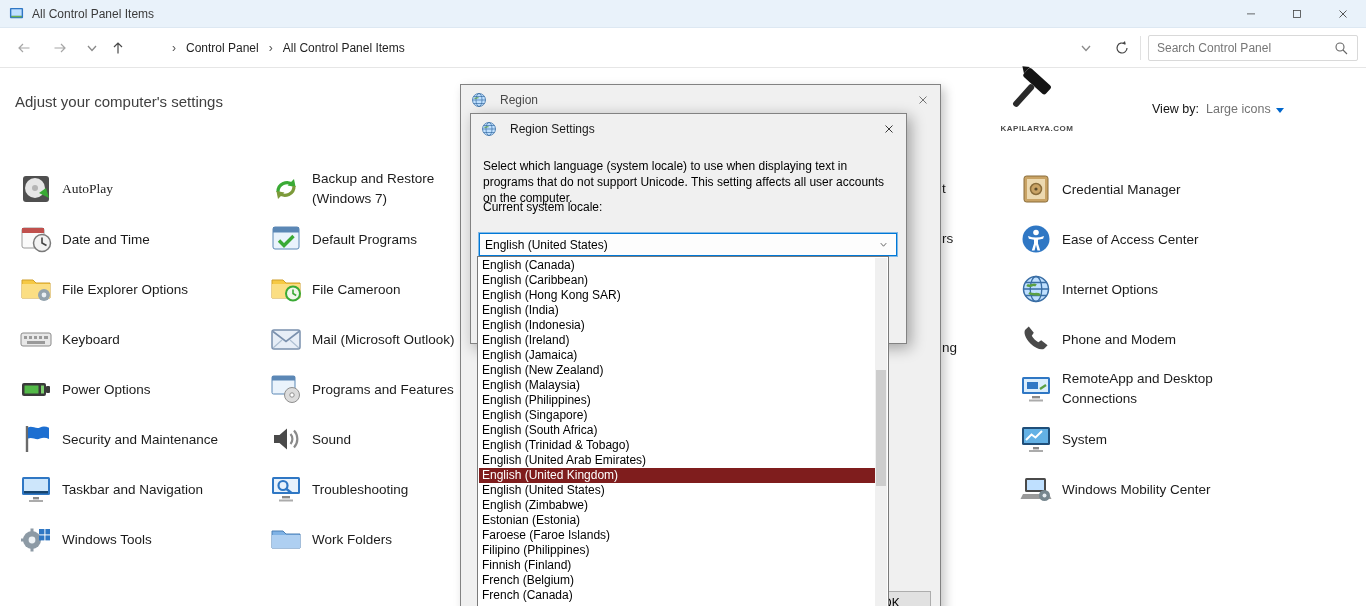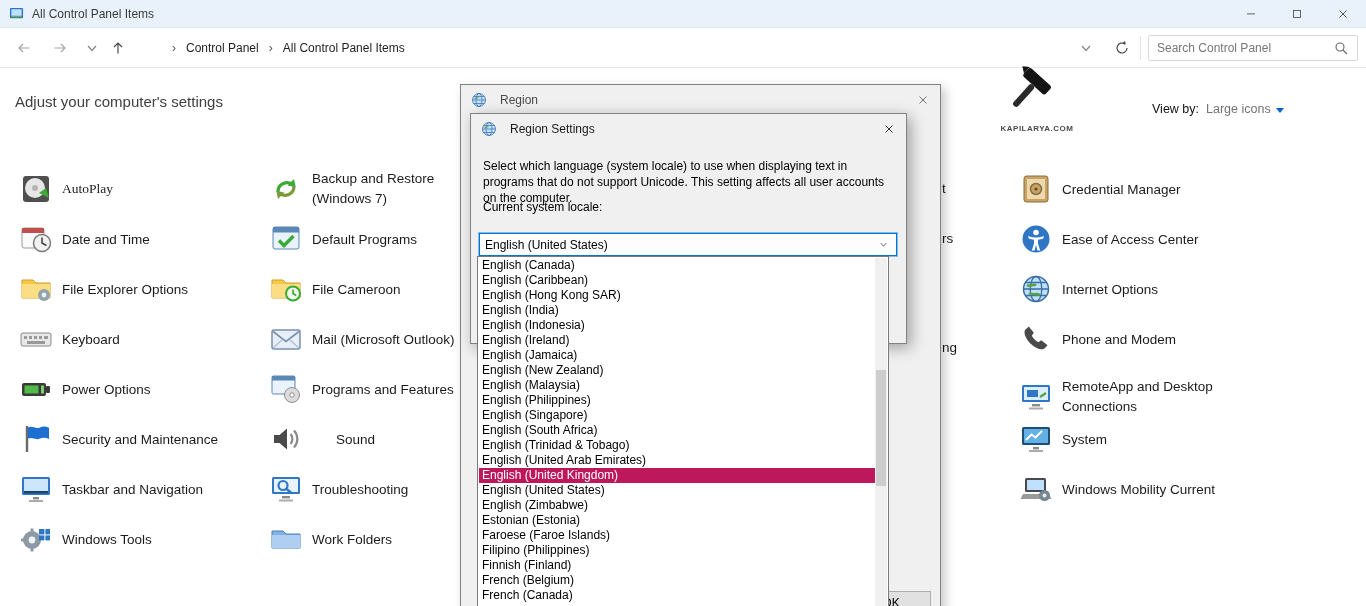--- a/index.html
+++ b/index.html
@@ -99,21 +99,21 @@
   
   .dropdown{
     position:absolute;left:477px;top:256px;width:412px;height:362px;box-sizing:border-box;
     background:#fff;border:1px solid #7a7a7a;z-index:30;overflow:hidden;
   }
   .dd-items{position:absolute;left:1px;top:1px;right:13px;}
   .dd-item{
     height:15px;line-height:15px;font-size:12px;color:#000;padding-left:3px;
     white-space:nowrap;overflow:hidden;cursor:default;
   }
-  .dd-item.selected{background:#be185d;color:#fff;}
+  .dd-item.selected{background:#7f1d1d;color:#fff;}
   .dd-scrollbar{position:absolute;top:1px;right:1px;bottom:1px;width:12px;background:#f0f0f0;}
   .dd-thumb{position:absolute;left:1px;width:10px;top:112px;height:116px;background:#cdcdcd;}
 </style>
 </head>
 <body>
 
 <div class="titlebar">
   <span class="icon app-icon">
       <svg viewBox="0 0 32 32" width="15" height="15">
         <rect x="2" y="4" width="28" height="22" rx="2" fill="#2f77c4"></rect>
@@ -381,21 +381,21 @@
       <span class="icon">
         <svg viewBox="0 0 32 32" width="32" height="32">
           <rect x="2" y="3" width="23" height="18" rx="1.5" fill="#eaf3fc" stroke="#5b87b5"></rect>
           <rect x="2" y="3" width="23" height="4.5" fill="#5b87b5"></rect>
           <circle cx="22" cy="22" r="7.5" fill="#dcdcdc" stroke="#8f8f8f"></circle>
           <circle cx="22" cy="22" r="2.2" fill="#fff" stroke="#8f8f8f"></circle>
         </svg>
       </span>
       <span class="cpl-label">Programs and Features</span>
     </div>
-    <div class="cpl-item" style="left: 270px; top: 414px; gap: 24px;">
+    <div class="cpl-item" style="left: 270px; top: 414px;">
       <span class="icon">
         <svg viewBox="0 0 32 32" width="32" height="32">
           <path d="M4 12h5.5L17 5.5v21L9.5 20H4z" fill="#4a4a4a"></path>
           <path d="M20.5 11a7.5 7.5 0 0 1 0 10M24 7.5a12.5 12.5 0 0 1 0 17" stroke="#8a8a8a" stroke-width="2.2" fill="none"></path>
         </svg>
       </span>
       <span class="cpl-label">Sound</span>
     </div>
     <div class="cpl-item" style="left: 270px; top: 464px;">
       <span class="icon">
@@ -452,21 +452,21 @@
       <span class="cpl-label">Internet Options</span>
     </div>
     <div class="cpl-item" style="left: 1020px; top: 314px;">
       <span class="icon">
         <svg viewBox="0 0 32 32" width="32" height="32">
           <path d="M5.5 6.5c-2.4 2.4-.2 8.9 4.9 14s11.6 7.3 14 4.9l3.2-3.2-6.4-5-2.9 2c-2.2-1.1-5.4-4.3-6.5-6.5l2-2.9-5-6.4z" fill="#4a4a4a"></path>
         </svg>
       </span>
       <span class="cpl-label">Phone and Modem</span>
     </div>
-    <div class="cpl-item wrap" style="left: 1020px; top: 372px;">
+    <div class="cpl-item wrap" style="left: 1020px; top: 364px;">
       <span class="icon">
         <svg viewBox="0 0 32 32" width="32" height="32">
           <rect x="2" y="4" width="28" height="17" rx="1.5" fill="#2f77c4"></rect>
           <rect x="4" y="6" width="24" height="13" fill="#dceefc"></rect>
           <rect x="7" y="9" width="11" height="7" fill="#2f77c4"></rect>
           <path d="M20 16l6-4" stroke="#5ba043" stroke-width="2.2"></path>
           <rect x="12" y="23" width="8" height="2.4" fill="#8a8a8a"></rect>
           <rect x="9" y="26.5" width="14" height="2" fill="#ababab"></rect>
         </svg>
       </span>
@@ -487,21 +487,21 @@
     <div class="cpl-item" style="left: 1020px; top: 464px;">
       <span class="icon">
         <svg viewBox="0 0 32 32" width="32" height="32">
           <rect x="5" y="5" width="21" height="14" rx="1.5" fill="#4a4a4a"></rect>
           <rect x="7" y="7" width="17" height="10" fill="#bfe0ff"></rect>
           <path d="M3 21h26l2.5 5H.5z" fill="#9a9a9a"></path>
           <circle cx="24.5" cy="22.5" r="5.5" fill="#77878f"></circle>
           <circle cx="24.5" cy="22.5" r="2" fill="#e6ecf0"></circle>
         </svg>
       </span>
-      <span class="cpl-label">Windows Mobility Current</span>
+      <span class="cpl-label">Windows Mobility Center</span>
     </div>
   </div>
 <div id="cpl-fragments">
     <span class="fragment" style="left: 942px; top: 181px;">t</span>
     <span class="fragment" style="left: 942px; top: 231px;">rs</span>
     <span class="fragment" style="left: 942px; top: 320px; margin-top: 20px;">ng</span>
   </div>
 
 <div class="dialog region-dialog">
   <div class="dlg-titlebar">

